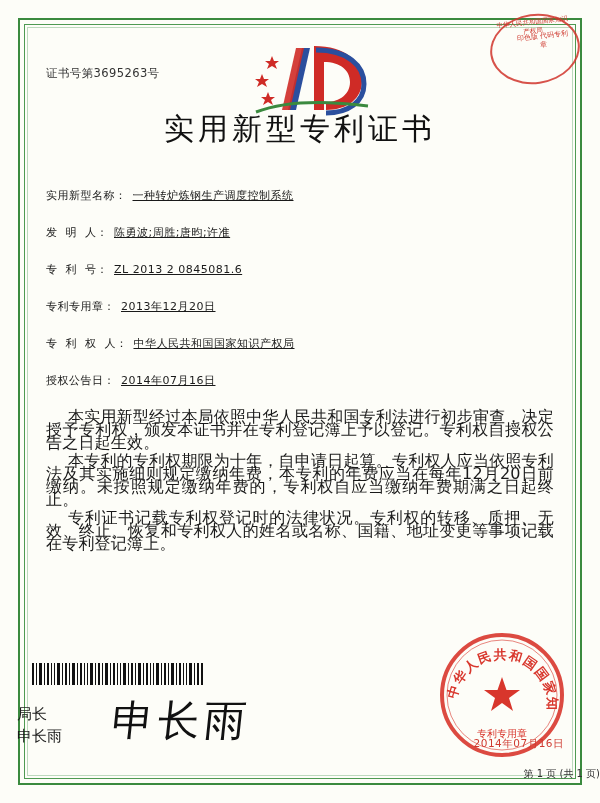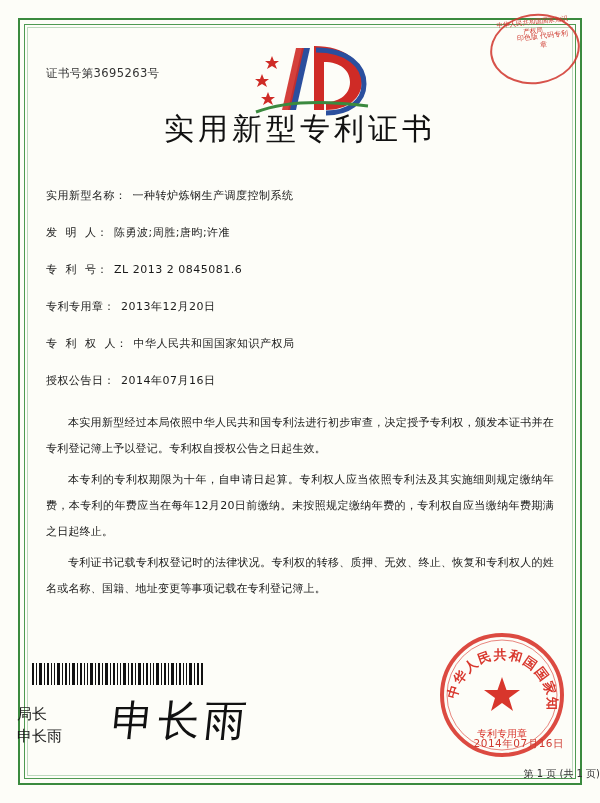--- a/index.html
+++ b/index.html
@@ -82,26 +82,27 @@
     margin-bottom:22px;
     letter-spacing:.5px;
   }
   .row .lab{
     white-space:pre;
     flex:0 0 auto;
   }
   .row .val{
     margin-left:6px;
     flex:1 1 auto;
+    text-decoration:underline;
   }
   
   .paras{margin-top:16px;}
   .para{
-    font-size:11px;
-    line-height:26px;
+    font-size:16px;
+    line-height:13px;
     color:#1a1a1a;
     text-align:justify;
     text-indent:22px;
     margin-bottom:5px;
     letter-spacing:.2px;
   }
   
   .barcode{
     position:absolute;left:32px;bottom:118px;
     width:172px;height:22px;

